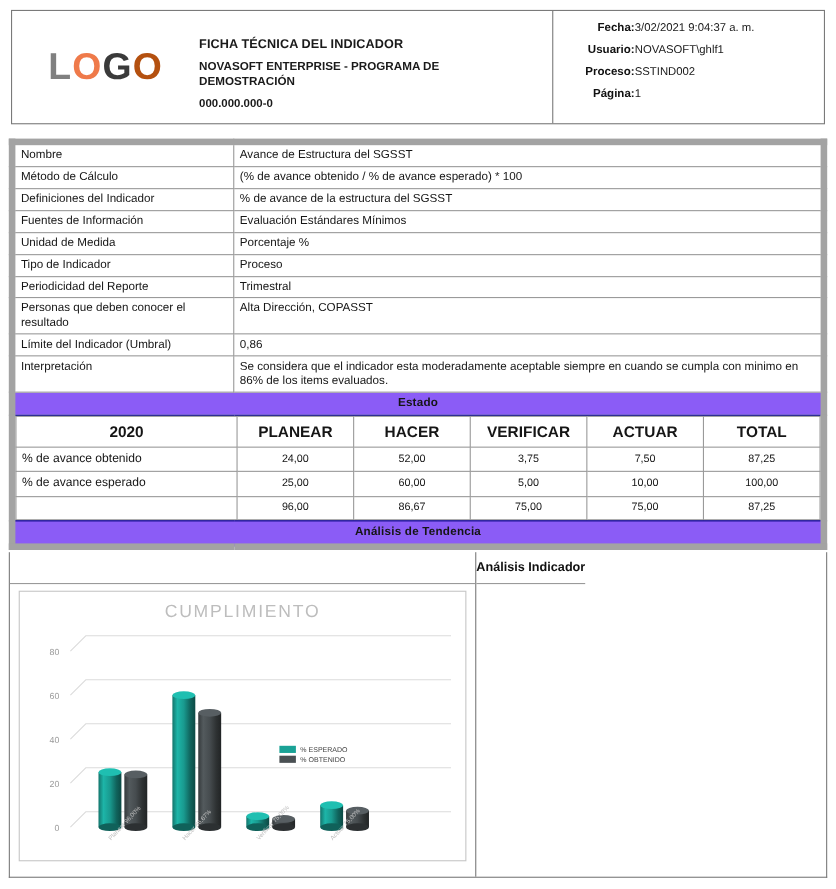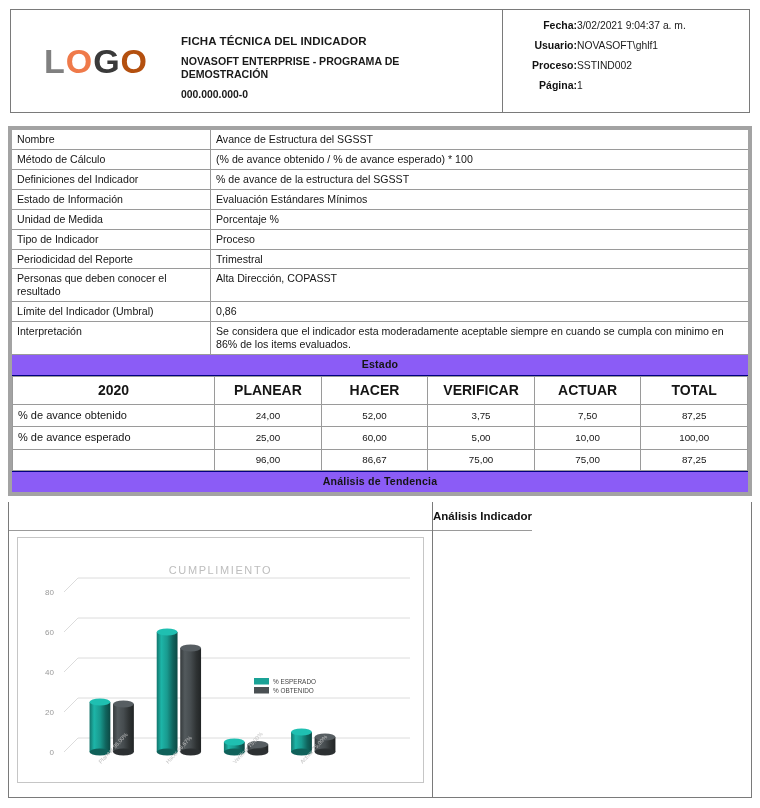--- a/index.html
+++ b/index.html
@@ -35,21 +35,21 @@
     padding:9px 0 0 14px;
   }
   .meta-row{display:flex;align-items:baseline;margin-bottom:8px;text-align:right;}
   .meta-k{width:60px;font-size:10.5px;font-weight:bold;color:#111;}
   .meta-v{font-size:10.3px;color:#1a1a1a;}
 
   
   .tbl{
     position:absolute;left:8px;top:126px;width:744px;
     border-collapse:collapse;table-layout:fixed;
-    border:4px solid #a3a3a3;
+    border:6px solid #a3a3a3;
   }
   .tbl td{
     border:1px solid #9a9a9a;
     font-size:10.6px;color:#151515;
     padding:3px 5px 3px 5px;
     vertical-align:top;line-height:1.22;
   }
   .tbl td.k{width:188px;}
   .tbl td.v{}
 
@@ -79,22 +79,22 @@
   .bleft{width:424px;box-sizing:border-box;border-right:1px solid #7a7a7a;
          display:flex;flex-direction:column;}
   .bright{flex:1;box-sizing:border-box;display:flex;flex-direction:row;justify-content:flex-end;}
   .bhead{height:29px;box-sizing:border-box;border-bottom:1px solid #9a9a9a;
          display:flex;align-items:center;justify-content:center;
          font-size:11.5px;font-weight:bold;color:#111;}
   .bbody{flex:1;position:relative;}
 
   .chartbox{position:absolute;left:8px;top:6px;right:8px;bottom:14px;
             border:1px solid #c6c6c6;background:#fff;overflow:hidden;}
-  .ctitle{position:absolute;left:0;right:0;top:26px;text-align:center;
-          font-size:11px;color:#bdbdbd;letter-spacing:1.6px;}
+  .ctitle{position:absolute;left:0;right:0;top:10px;text-align:center;
+          font-size:16px;color:#bdbdbd;letter-spacing:1.6px;}
 </style>
 </head>
 <body>
 
 <div class="page">
 
   <div class="header">
 
     <div class="logo-cell">
       <div class="logo">
@@ -136,21 +136,21 @@
     </tr>
     <tr>
       <td class="k">Método de Cálculo</td>
       <td class="v">(% de avance obtenido /  %  de avance esperado) * 100</td>
     </tr>
     <tr>
       <td class="k">Definiciones del Indicador</td>
       <td class="v">% de avance de la estructura del SGSST</td>
     </tr>
     <tr>
-      <td class="k">Estado de Información</td>
+      <td class="k">Fuentes de Información</td>
       <td class="v">Evaluación Estándares Mínimos</td>
     </tr>
     <tr>
       <td class="k">Unidad de Medida</td>
       <td class="v">Porcentaje %</td>
     </tr>
     <tr>
       <td class="k">Tipo de Indicador</td>
       <td class="v">Proceso</td>
     </tr>

